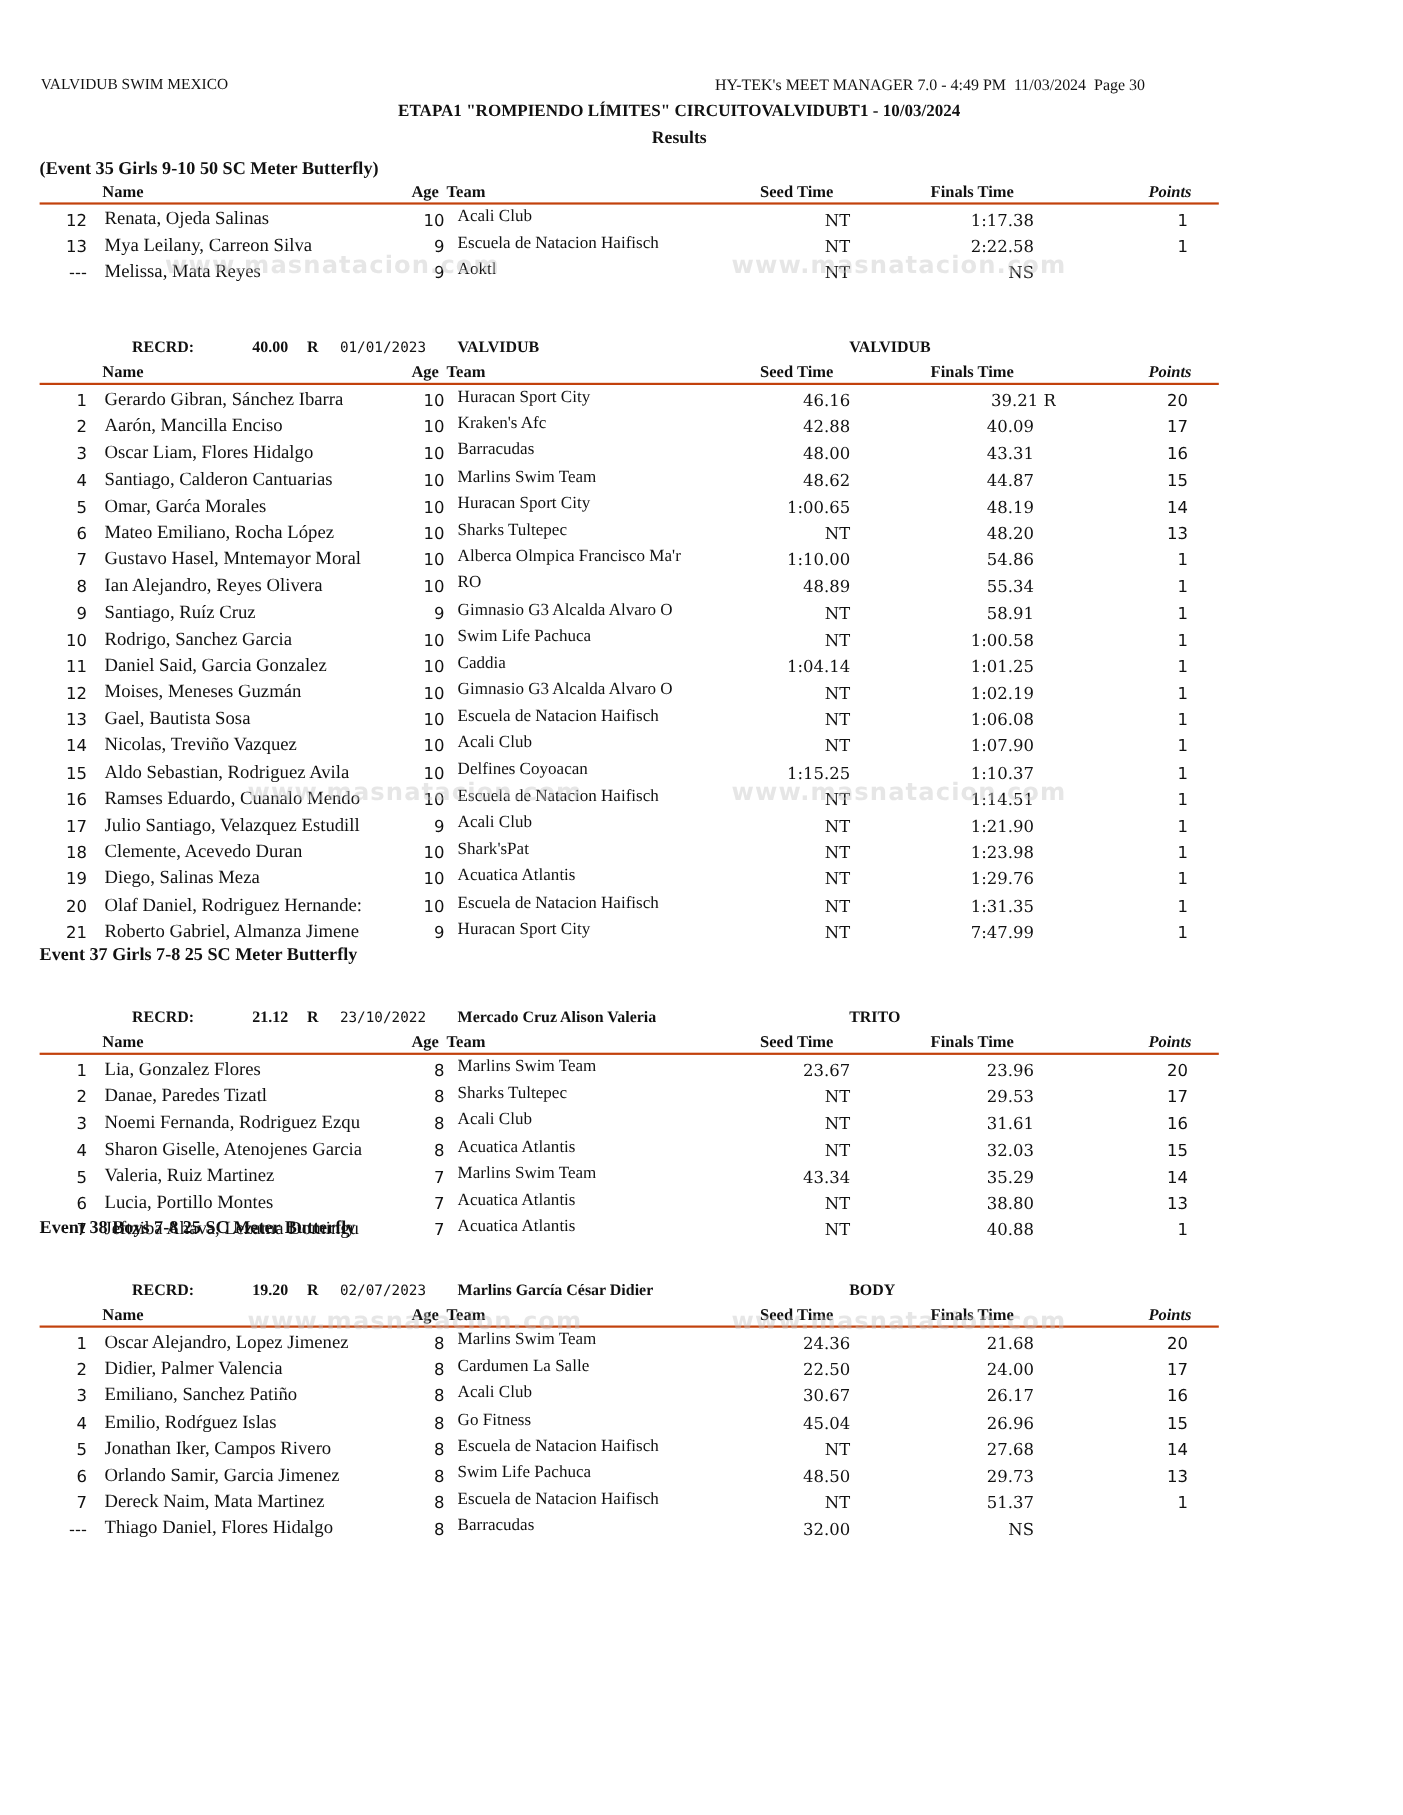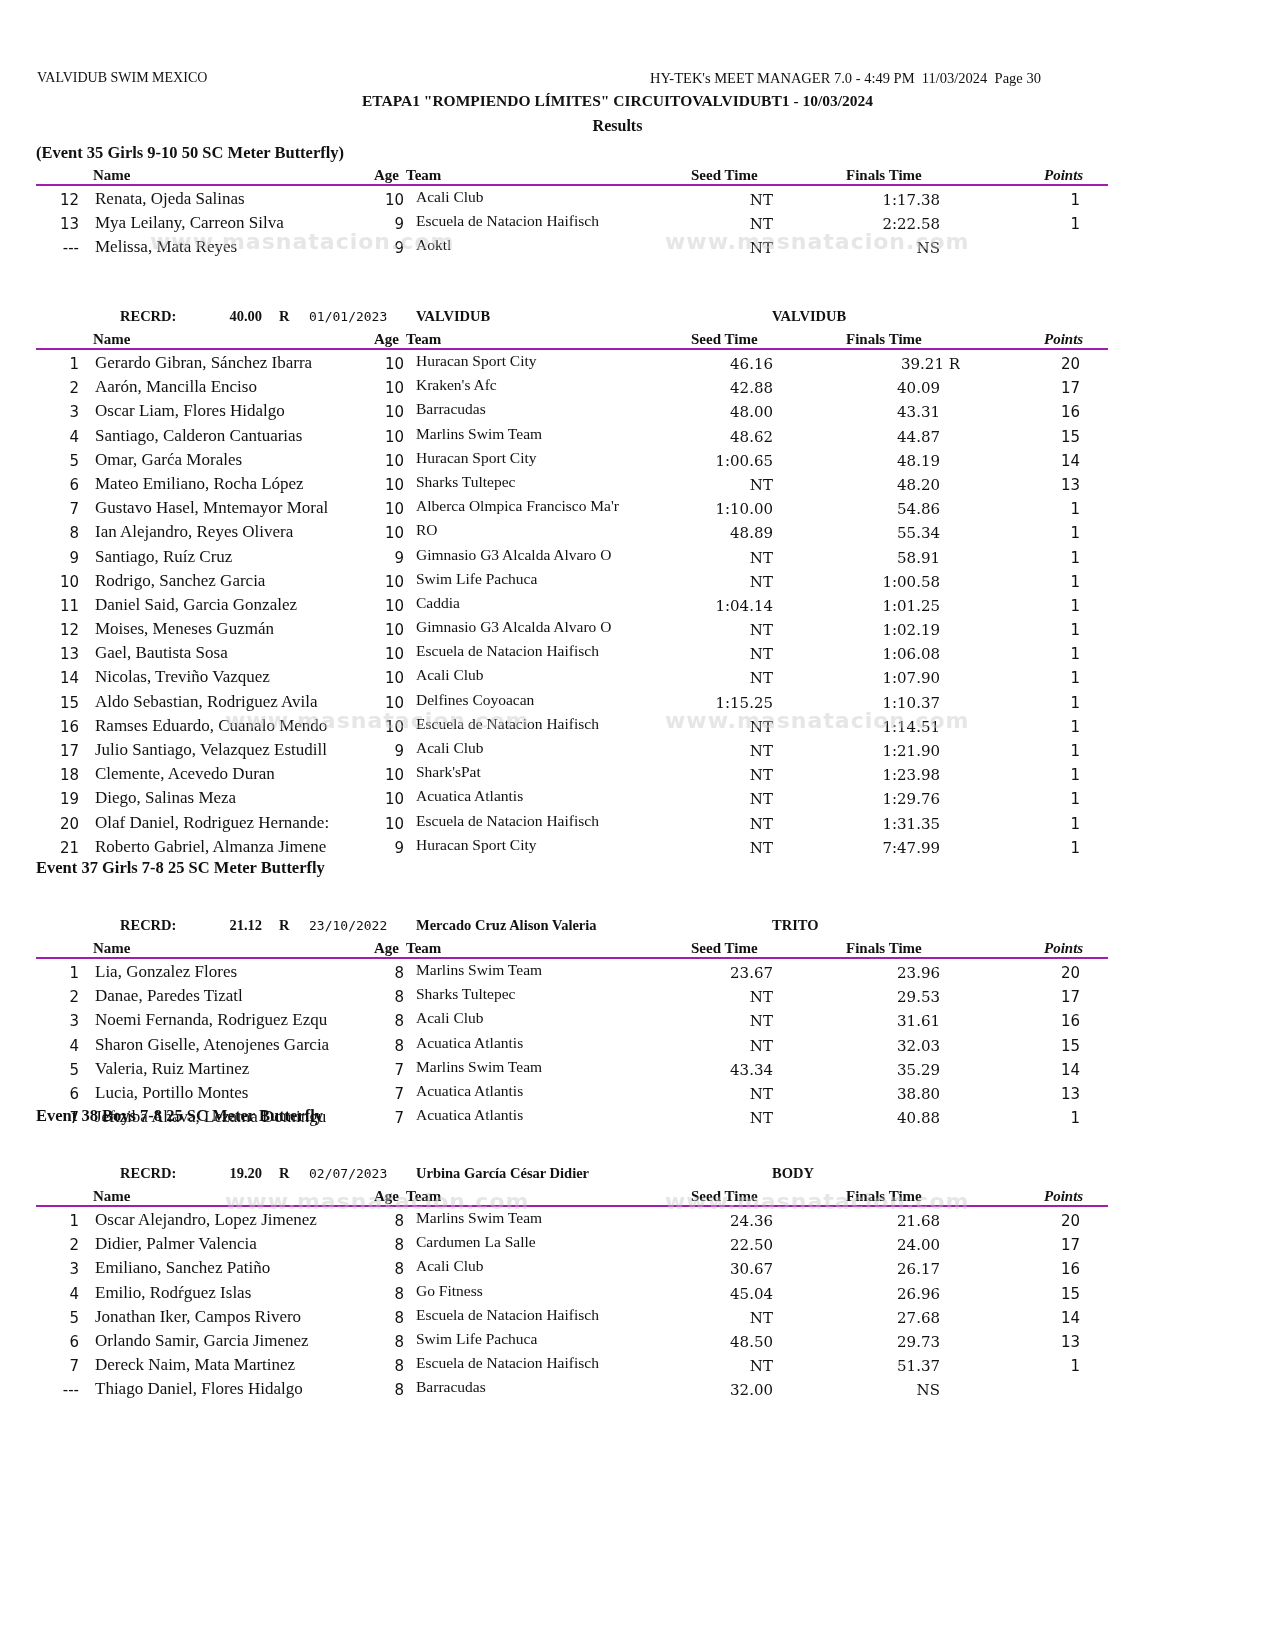--- a/index.html
+++ b/index.html
@@ -21,21 +21,21 @@
   .record-line { position: relative; height: 22px; font-weight: bold; font-size: 14.5px;
                  font-family: "Liberation Serif", serif; margin-top: 36px; }
   .record-line span { position: absolute; top: 2px; }
   .rec-label { left: 84px; }
   .rec-time { left: 180px; width: 46px; text-align: right; }
   .rec-flag { left: 243px; }
   .rec-date { left: 273px; font-weight: normal; font-family: "DejaVu Sans Mono", monospace; font-size: 13px; top: 3px !important; }
   .rec-holder { left: 380px; }
   .rec-team { left: 736px; }
 
-  .col-head { position: relative; height: 20px; border-bottom: 2px solid #a21caf;
+  .col-head { position: relative; height: 20px; border-bottom: 2px solid #c2410c;
               font-weight: bold; font-size: 15px; font-family: "Liberation Serif", serif; }
   .col-head span { position: absolute; top: 3px; }
   .ch-name { left: 57px; }
   .ch-age { left: 338px; }
   .ch-team { left: 370px; }
   .ch-seed { left: 655px; }
   .ch-finals { left: 810px; }
   .ch-points { left: 1008px; font-style: italic; }
 
   .row { position: relative; height: 24.2px; font-size: 16px; }
@@ -389,21 +389,21 @@
           <span class="c-points">1</span>
         </div>
       </div>
       <div class="event" style="top: 1105px;">
         <div class="event-title">Event 38  Boys 7-8 25 SC Meter Butterfly</div>
         <div class="record-line">
           <span class="rec-label">RECRD:</span>
           <span class="rec-time">19.20</span>
           <span class="rec-flag">R</span>
           <span class="rec-date">02/07/2023</span>
-          <span class="rec-holder">Urbina García César Didier</span>
+          <span class="rec-holder">Marlins García César Didier</span>
           <span class="rec-team">BODY</span>
         </div>
         <div class="col-head">
           <span class="ch-name">Name</span>
           <span class="ch-age">Age</span>
           <span class="ch-team">Team</span>
           <span class="ch-seed">Seed Time</span>
           <span class="ch-finals">Finals Time</span>
           <span class="ch-points">Points</span>
         </div>

